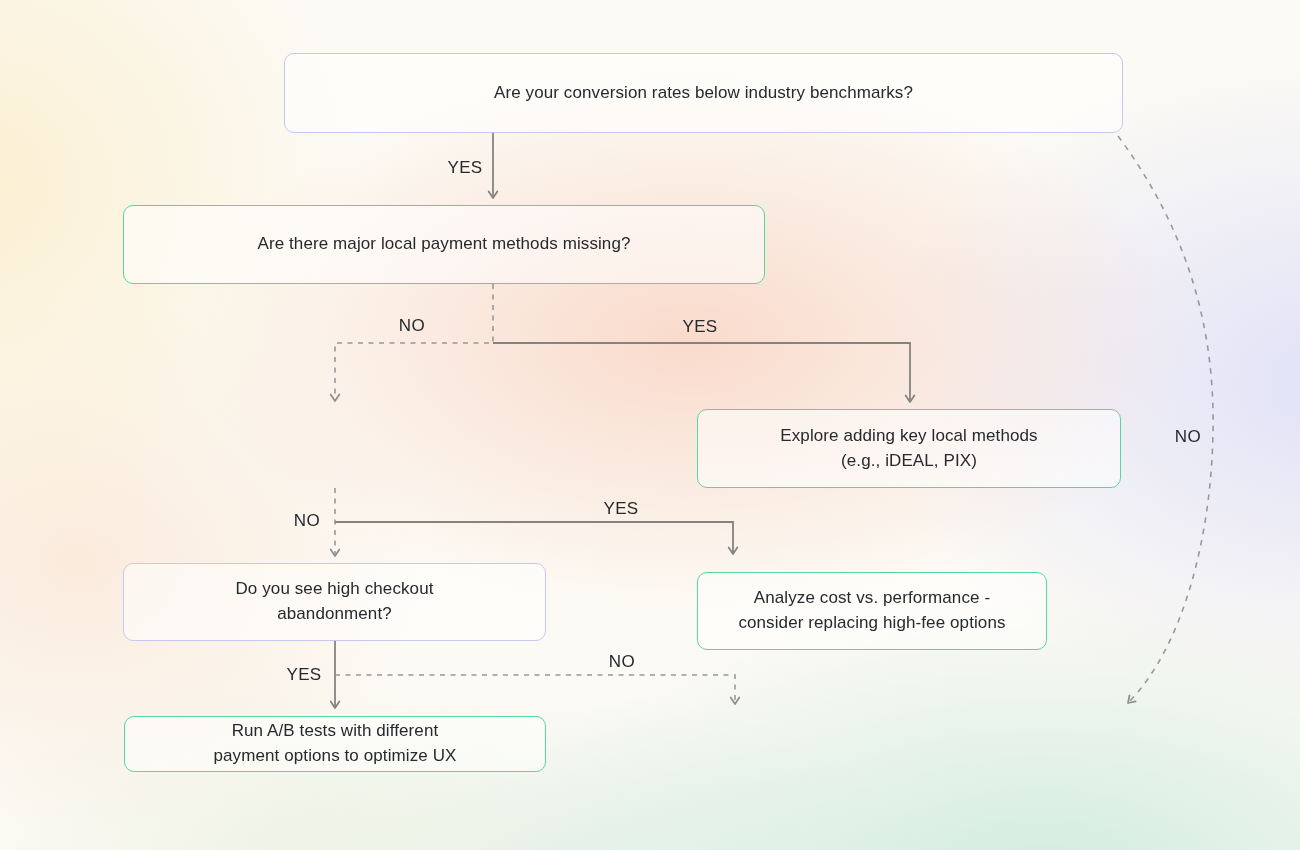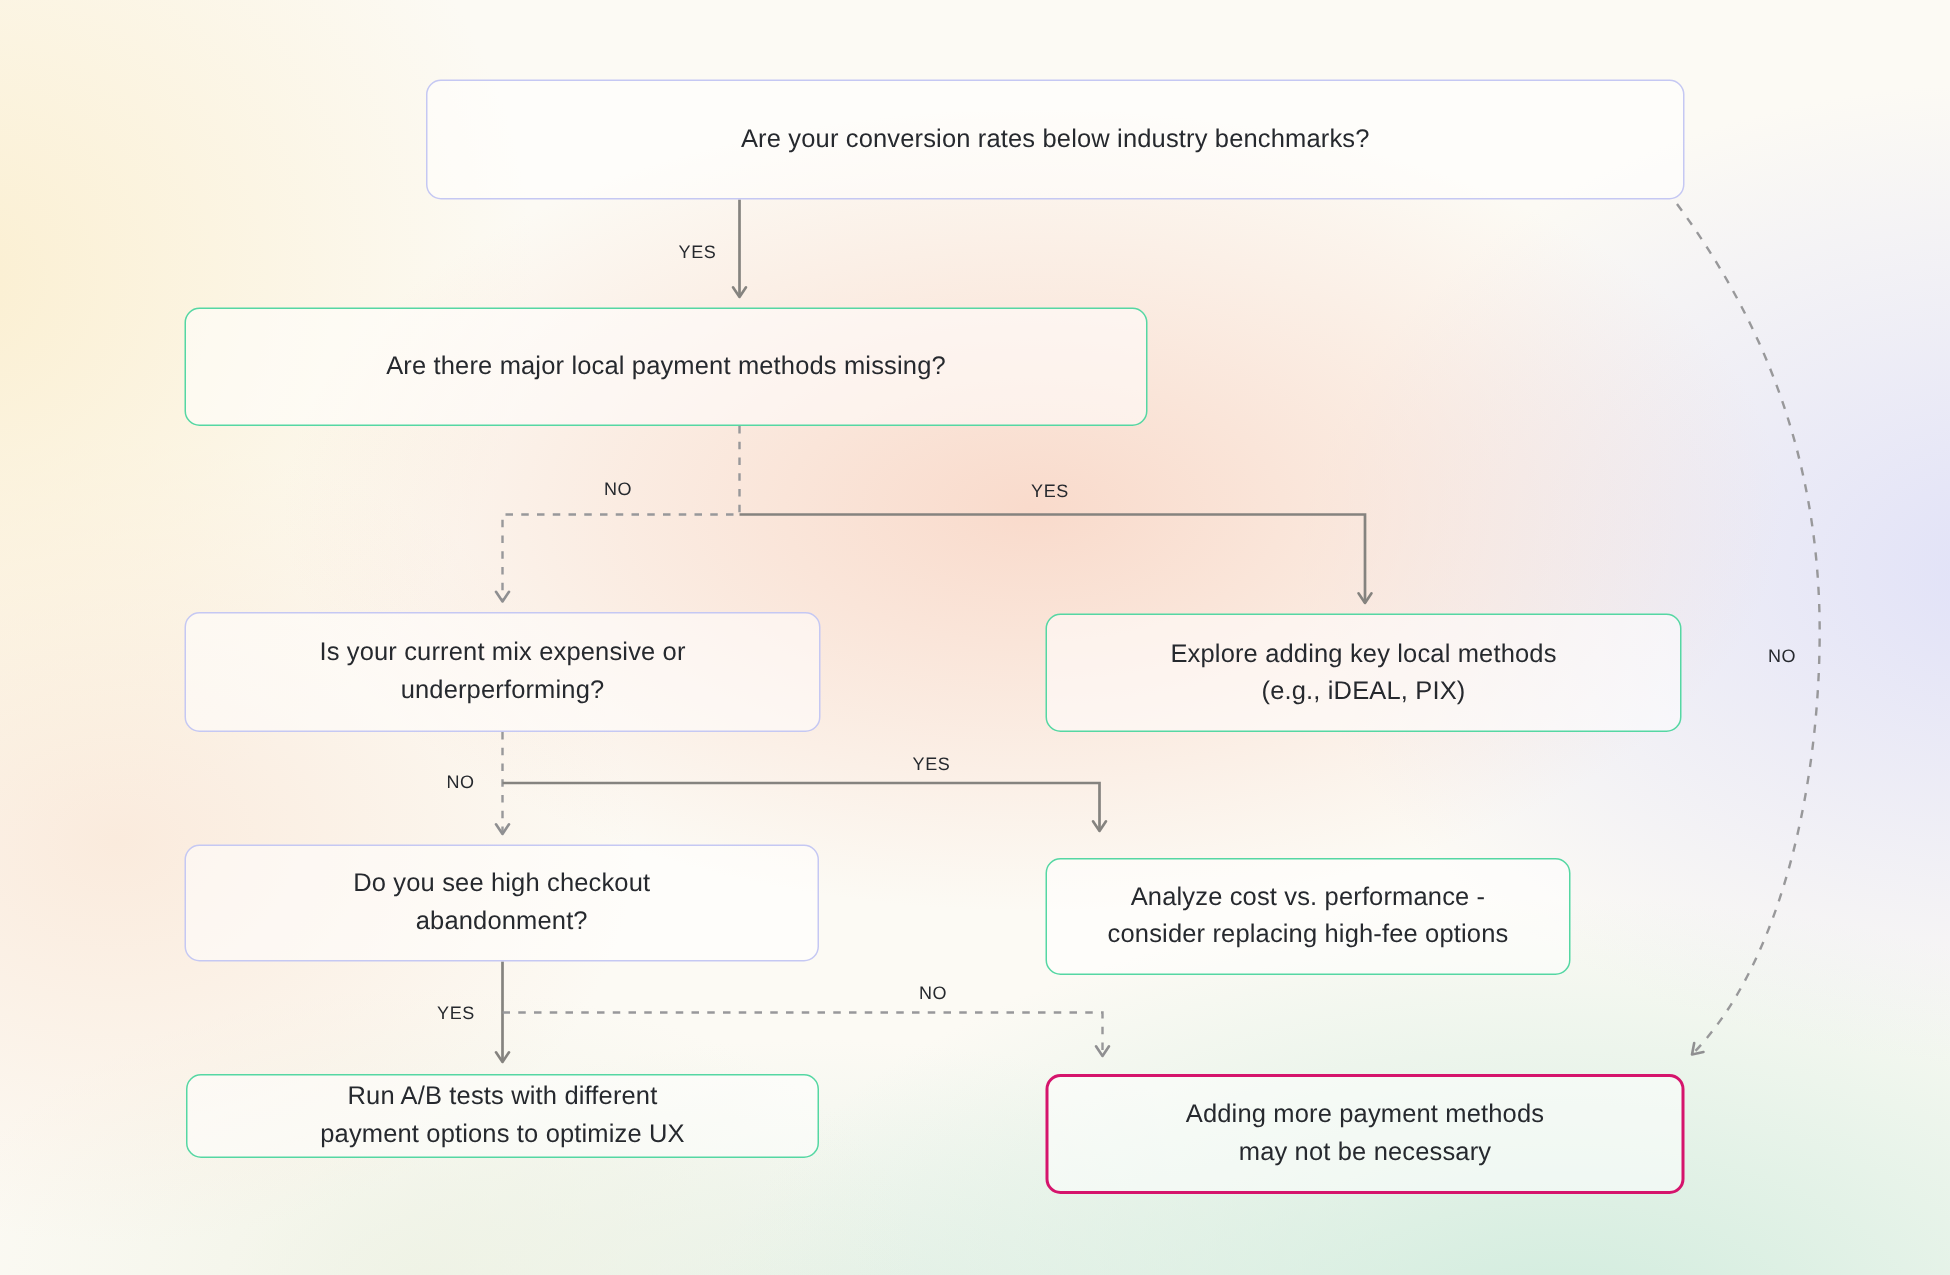--- a/index.html
+++ b/index.html
@@ -33,21 +33,21 @@
     white-space:pre-line;
     letter-spacing:0.1px;
   }
   .node.lavender{border:1.6px solid #c5c8f3;}
   .node.green{border:1.6px solid #55d7a3;}
   .node.pink{border:2.5px solid #d5146c;}
   .edge-label{
     position:absolute;
     transform:translate(-50%,-50%);
     color:#26292e;
-    font-size:12px;
+    font-size:17px;
     font-weight:500;
     letter-spacing:0.4px;
     white-space:nowrap;
   }
 </style>
 </head>
 <body>
 
 <div class="canvas">
 
@@ -79,24 +79,20 @@
   </svg>
 
   <div class="node lavender" style="left:284px;top:53px;width:839px;height:80px">
     <span>Are your conversion rates below industry benchmarks?</span>
   </div>
 
   <div class="node green" style="left:123px;top:205px;width:642px;height:79px">
     <span>Are there major local payment methods missing?</span>
   </div>
 
-  <div class="node lavender" style="left:123px;top:408px;width:424px;height:80px">
-    <span>Is your current mix expensive or
-underperforming?</span>
-  </div>
 
   <div class="node lavender" style="left:123px;top:563px;width:423px;height:78px">
     <span>Do you see high checkout
 abandonment?</span>
   </div>
 
   <div class="node green" style="left:697px;top:409px;width:424px;height:79px">
     <span>Explore adding key local methods
 (e.g., iDEAL, PIX)</span>
   </div>
@@ -104,24 +100,20 @@
   <div class="node green" style="left:697px;top:572px;width:350px;height:78px">
     <span>Analyze cost vs. performance -
 consider replacing high-fee options</span>
   </div>
 
   <div class="node green" style="left:124px;top:716px;width:422px;height:56px">
     <span>Run A/B tests with different
 payment options to optimize UX</span>
   </div>
 
-  <div class="node pink" style="left:697px;top:716px;width:426px;height:80px">
-    <span>Adding more payment methods
-may not be necessary</span>
-  </div>
 
   <span class="edge-label" style="left:465px;top:168px">YES</span>
   <span class="edge-label" style="left:412px;top:326px">NO</span>
   <span class="edge-label" style="left:700px;top:327px">YES</span>
   <span class="edge-label" style="left:307px;top:521px">NO</span>
   <span class="edge-label" style="left:621px;top:509px">YES</span>
   <span class="edge-label" style="left:304px;top:675px">YES</span>
   <span class="edge-label" style="left:622px;top:662px">NO</span>
   <span class="edge-label" style="left:1188px;top:437px">NO</span>
 

